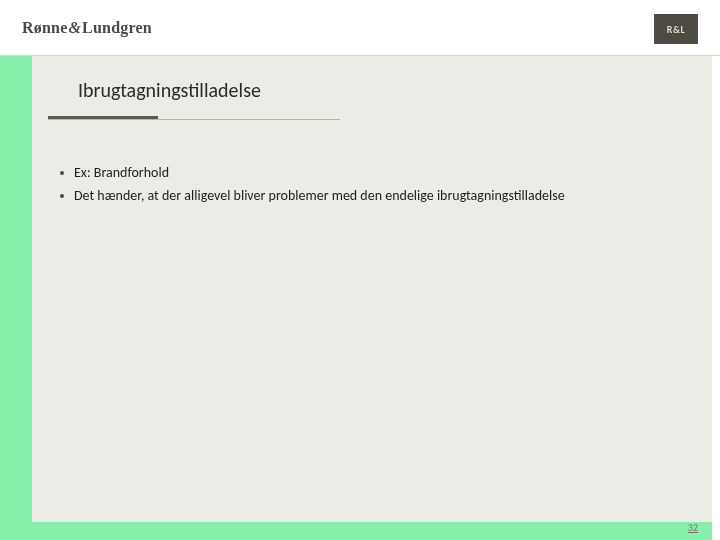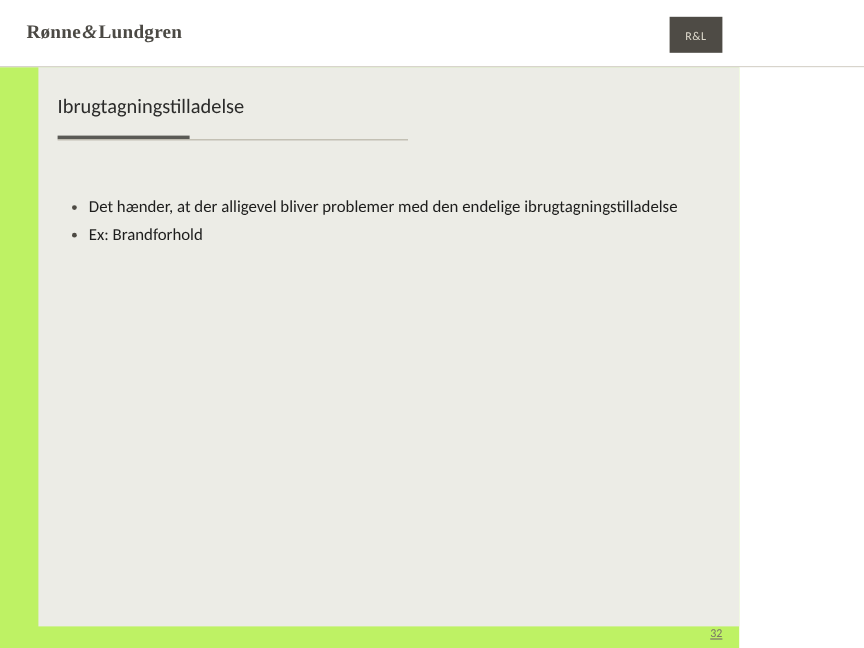--- a/index.html
+++ b/index.html
@@ -3,23 +3,23 @@
 <meta charset="utf-8">
 <style>
   * { box-sizing: border-box; margin: 0; padding: 0; }
   html, body { width: 720px; height: 540px; overflow: hidden; }
   body {
     font-family: "Segoe UI", "Calibri", "Helvetica Neue", Arial, sans-serif;
     background: #ffffff;
   }
   .slide-wrap {
     position: relative;
-    width: 616px;
+    width: 712px;
     height: 540px;
-    background: #bef264;
+    background: #86efac;
   }
   .header-bar {
     position: absolute;
     left: 0; top: 0;
     width: 720px;
     height: 56px;
     background: #ffffff;
     border-bottom: 1px solid #d8d4cc;
     display: flex;
     align-items: center;
@@ -39,46 +39,47 @@
   }
   .logo-box {
     position: absolute;
     top: 14px;
     right: 14px;
     width: 44px;
     height: 30px;
     background: #4e4b45;
     color: #dedacd;
     font-size: 10px;
-    font-weight: 400;
+    font-weight: 700;
     display: flex;
     align-items: center;
     justify-content: center;
     letter-spacing: 0.5px;
   }
   .content-bg {
     position: absolute;
     left: 32px;
     top: 56px;
     right: 0;
     bottom: 18px;
     background: #ecece6;
   }
   .title-row {
     position: absolute;
     left: 48px;
     top: 78px;
     width: 300px;
   }
   .title-text {
-    font-size: 17px;
+    font-size: 20px;
     color: #2b2b2a;
     font-weight: 400;
     padding-bottom: 14px;
     font-family: "Calibri", "Segoe UI", Arial, sans-serif;
+    margin-left: 30px;
   }
   .title-rule-dark {
     width: 110px;
     height: 3px;
     background: #5a5a55;
   }
   .title-rule-light {
     margin-top: 0px;
     width: 292px;
     height: 1px;
@@ -143,23 +144,23 @@
 
   <div class="title-row">
     <div class="title-text">Ibrugtagningstilladelse</div>
     <div class="title-rule-dark"></div>
     <div class="title-rule-light"></div>
   </div>
 
   <div class="bullets">
     <div class="bullet-item">
       <span class="bullet-dot"></span>
-      <span class="bullet-text-justify">Det hænder, at der alligevel bliver problemer med den endelige ibrugtagningstilladelse</span>
+      <span>Ex: Brandforhold</span>
     </div>
     <div class="bullet-item">
       <span class="bullet-dot"></span>
-      <span>Ex: Brandforhold</span>
+      <span class="bullet-text-justify">Det hænder, at der alligevel bliver problemer med den endelige ibrugtagningstilladelse</span>
     </div>
   </div>
 
   <div class="page-num">32</div>
 
 </div>
 
 </body></html>

